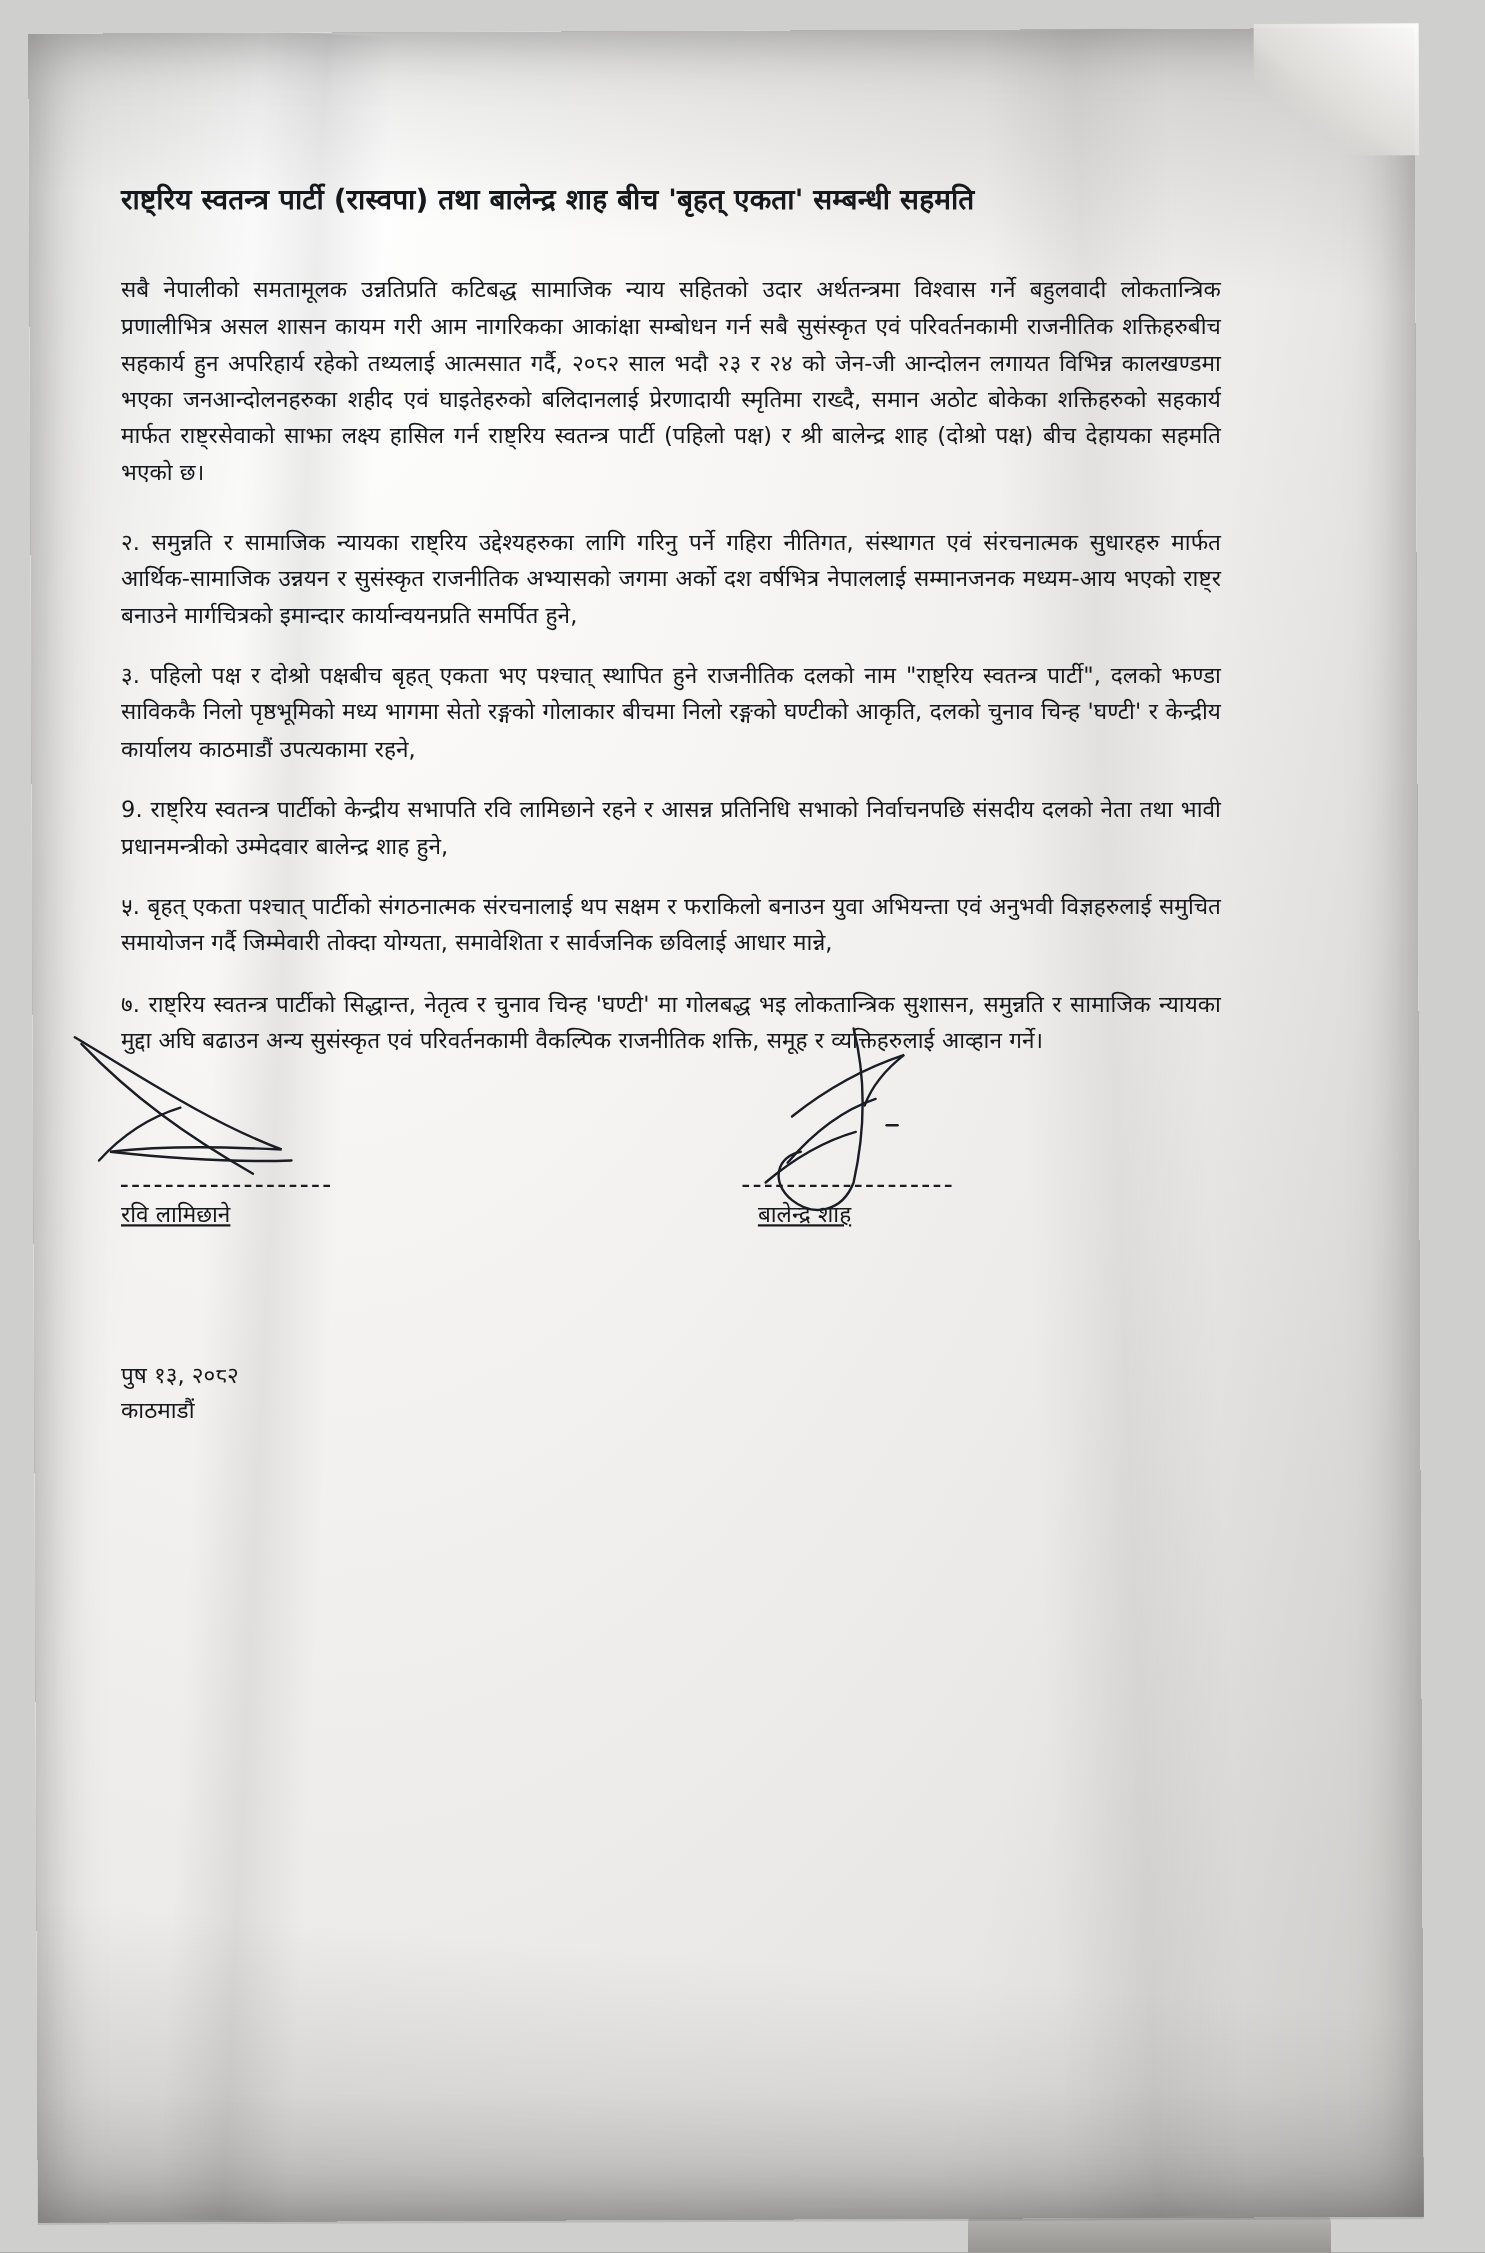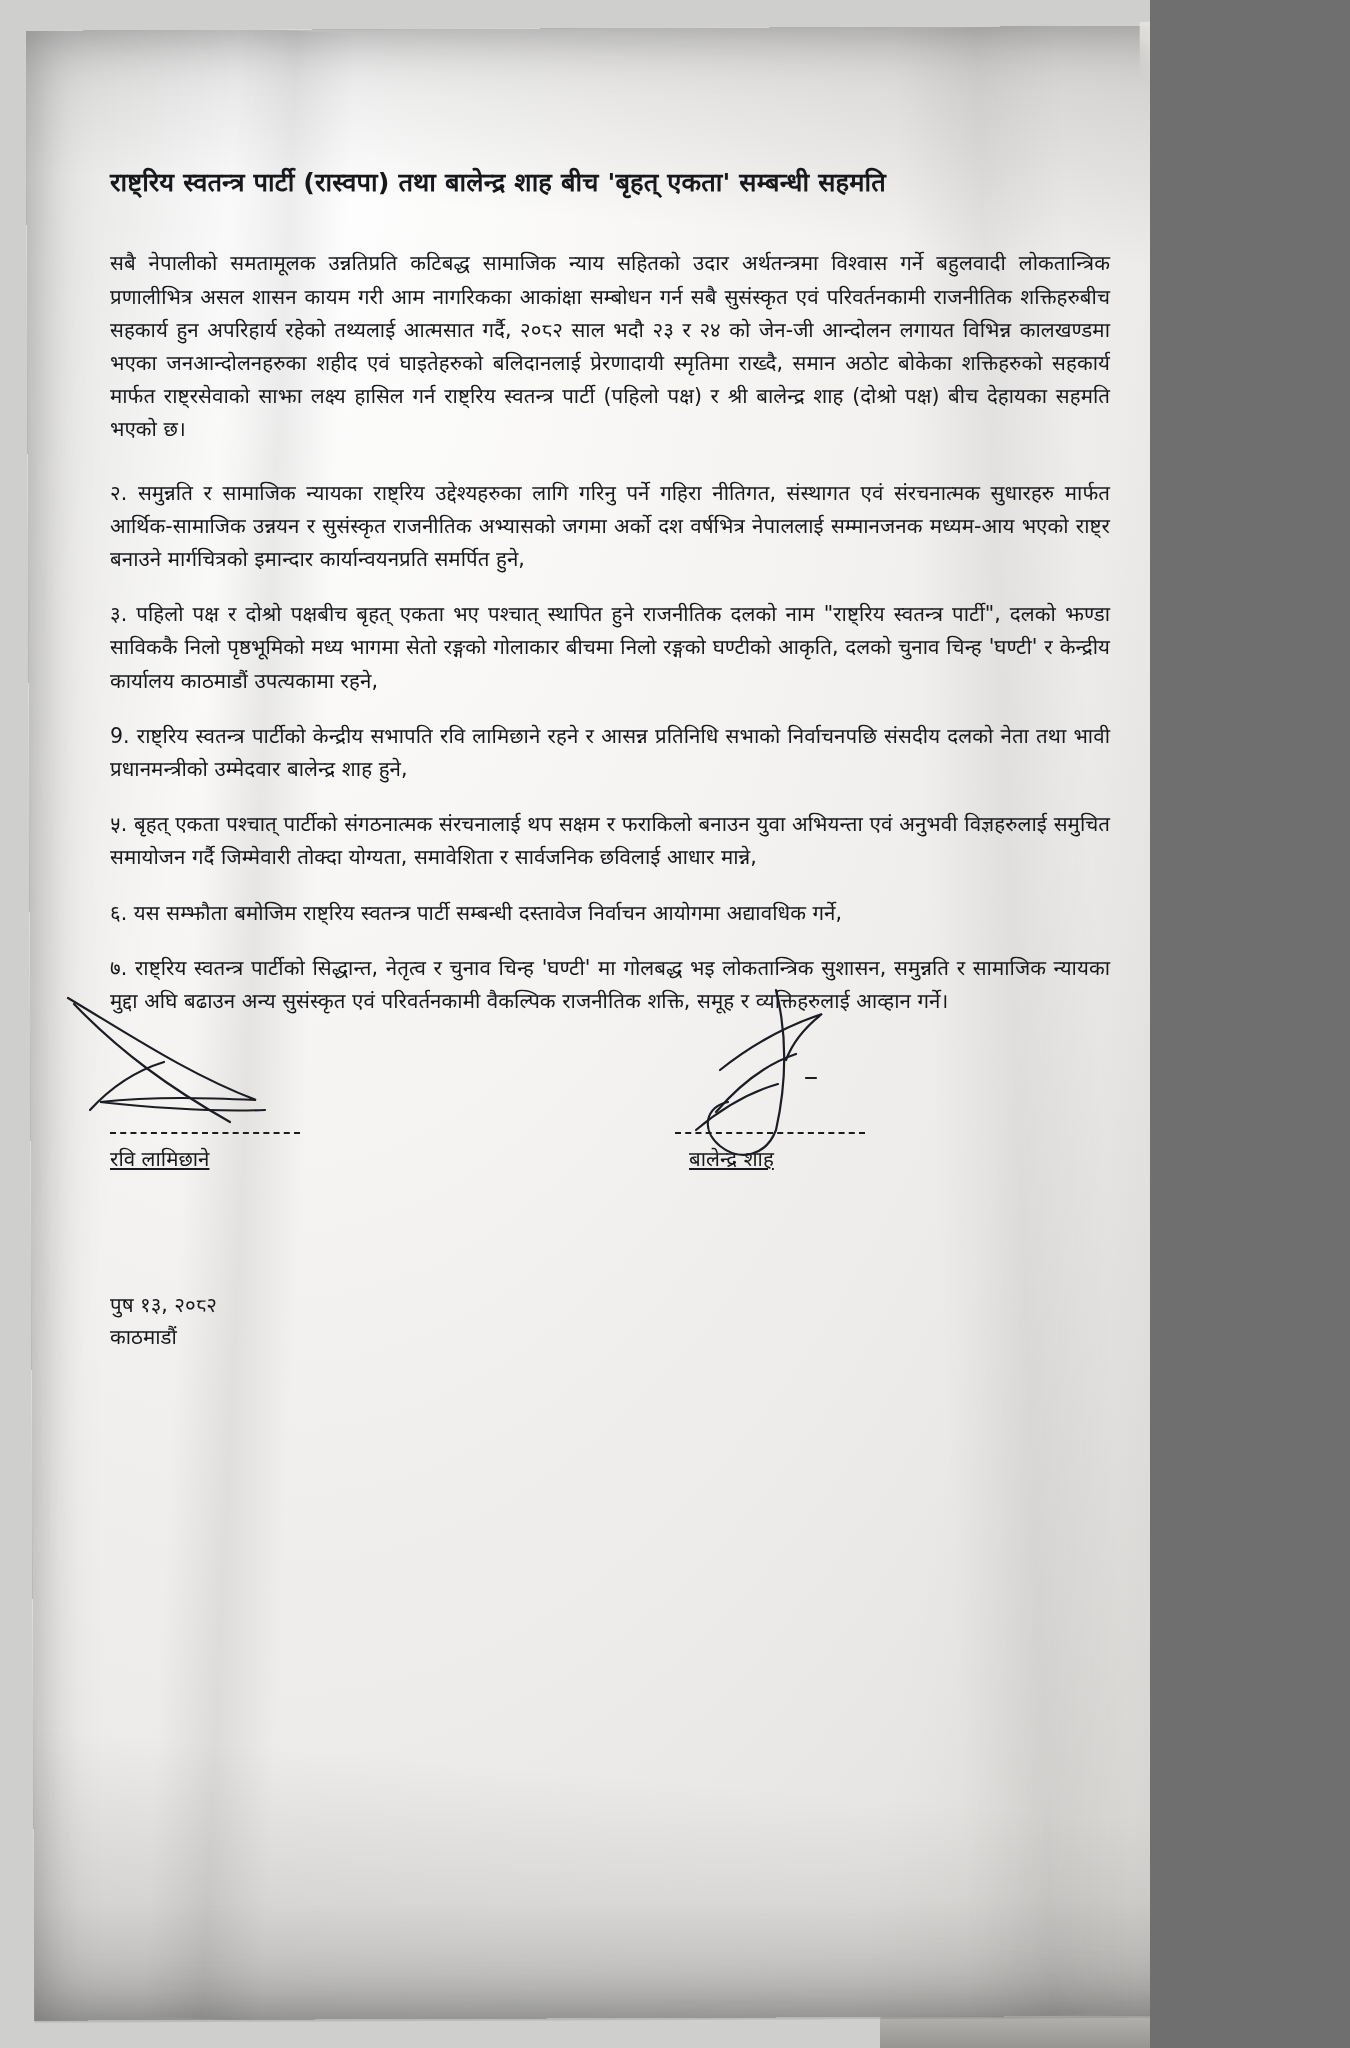--- a/index.html
+++ b/index.html
@@ -3,21 +3,21 @@
 <meta charset="utf-8">
 <title>Agreement Document</title>
 <style>
   html, body {
     margin: 0;
     padding: 0;
     background: #6f6f6f;
   }
   .page {
     position: relative;
-    width: 1150px;
+    width: 1350px;
     height: 2048px;
     overflow: hidden;
     background: #cfcfcd;
     font-family: "DejaVu Sans", sans-serif;
   }
   
   .paper {
     position: absolute;
     left: 30px;
     top: 28px;
@@ -147,21 +147,20 @@
   <div class="content">
 
     <h1 class="doc-title">राष्ट्रिय स्वतन्त्र पार्टी (रास्वपा) तथा  बालेन्द्र शाह बीच 'बृहत् एकता' सम्बन्धी सहमति</h1>
 
     <p class="para lead">सबै नेपालीको समतामूलक उन्नतिप्रति कटिबद्ध सामाजिक न्याय सहितको उदार अर्थतन्त्रमा विश्वास गर्ने बहुलवादी लोकतान्त्रिक प्रणालीभित्र असल शासन कायम गरी आम नागरिकका आकांक्षा सम्बोधन गर्न सबै सुसंस्कृत एवं परिवर्तनकामी राजनीतिक शक्तिहरुबीच सहकार्य हुन अपरिहार्य रहेको तथ्यलाई आत्मसात गर्दै, २०८२ साल भदौ २३ र २४ को जेन-जी आन्दोलन लगायत विभिन्न कालखण्डमा भएका जनआन्दोलनहरुका शहीद एवं घाइतेहरुको बलिदानलाई प्रेरणादायी स्मृतिमा राख्दै, समान अठोट बोकेका शक्तिहरुको सहकार्य मार्फत राष्ट्रसेवाको साझा लक्ष्य हासिल गर्न राष्ट्रिय स्वतन्त्र पार्टी (पहिलो पक्ष) र श्री बालेन्द्र शाह (दोश्रो पक्ष) बीच देहायका सहमति भएको छ।</p>
 
     <p class="para">२. समुन्नति र सामाजिक न्यायका राष्ट्रिय उद्देश्यहरुका लागि गरिनु पर्ने गहिरा नीतिगत, संस्थागत एवं संरचनात्मक सुधारहरु मार्फत आर्थिक-सामाजिक उन्नयन र सुसंस्कृत राजनीतिक अभ्यासको जगमा अर्को दश वर्षभित्र नेपाललाई सम्मानजनक मध्यम-आय भएको राष्ट्र बनाउने मार्गचित्रको इमान्दार कार्यान्वयनप्रति समर्पित हुने,</p>
     <p class="para">३. पहिलो पक्ष र दोश्रो पक्षबीच बृहत् एकता भए पश्चात् स्थापित हुने राजनीतिक दलको नाम "राष्ट्रिय स्वतन्त्र पार्टी", दलको झण्डा सावि‍ककै निलो पृष्ठभूमिको मध्य भागमा सेतो रङ्गको गोलाकार बीचमा निलो रङ्गको घण्टीको आकृति, दलको चुनाव चिन्ह 'घण्टी' र केन्द्रीय कार्यालय काठमाडौं उपत्यकामा रहने,</p>
     <p class="para">9. राष्ट्रिय स्वतन्त्र पार्टीको केन्द्रीय सभापति रवि लामिछाने रहने र आसन्न प्रतिनिधि सभाको निर्वाचनपछि संसदीय दलको नेता तथा भावी प्रधानमन्त्रीको उम्मेदवार बालेन्द्र शाह हुने,</p>
     <p class="para">५. बृहत् एकता पश्चात् पार्टीको संगठनात्मक संरचनालाई थप सक्षम र फराकिलो बनाउन युवा अभियन्ता एवं अनुभवी विज्ञहरुलाई समुचित समायोजन गर्दै जिम्मेवारी तोक्दा योग्यता, समावेशिता र सार्वजनिक छविलाई आधार मान्ने,</p>
-    <p class="para">६. यस सम्झौता बमोजिम राष्ट्रिय स्वतन्त्र पार्टी सम्बन्धी दस्तावेज निर्वाचन आयोगमा अद्यावधिक गर्ने,</p>
     <p class="para">७. राष्ट्रिय स्वतन्त्र पार्टीको सिद्धान्त, नेतृत्व र चुनाव चिन्ह 'घण्टी' मा गोलबद्ध भइ लोकतान्त्रिक सुशासन, समुन्नति र सामाजिक न्यायका मुद्दा अघि बढाउन अन्य सुसंस्कृत एवं परिवर्तनकामी वैकल्पिक राजनीतिक शक्ति, समूह र व्यक्तिहरुलाई आव्हान गर्ने।</p>
 
     <div class="sig-area">
 
       <div class="sig-block sig-left">
         <svg class="sig-ink" width="330" height="180" viewBox="0 0 330 180">
           <g fill="none" stroke="#1a1d24" stroke-width="2.2" stroke-linecap="round">
             <path d="M8 18 C70 55, 130 95, 196 120 C150 118, 95 116, 40 122 C95 128, 150 132, 205 130"></path>
             <path d="M14 24 C60 72, 110 108, 170 142"></path>
             <path d="M30 130 C52 106, 78 90, 104 82"></path>

